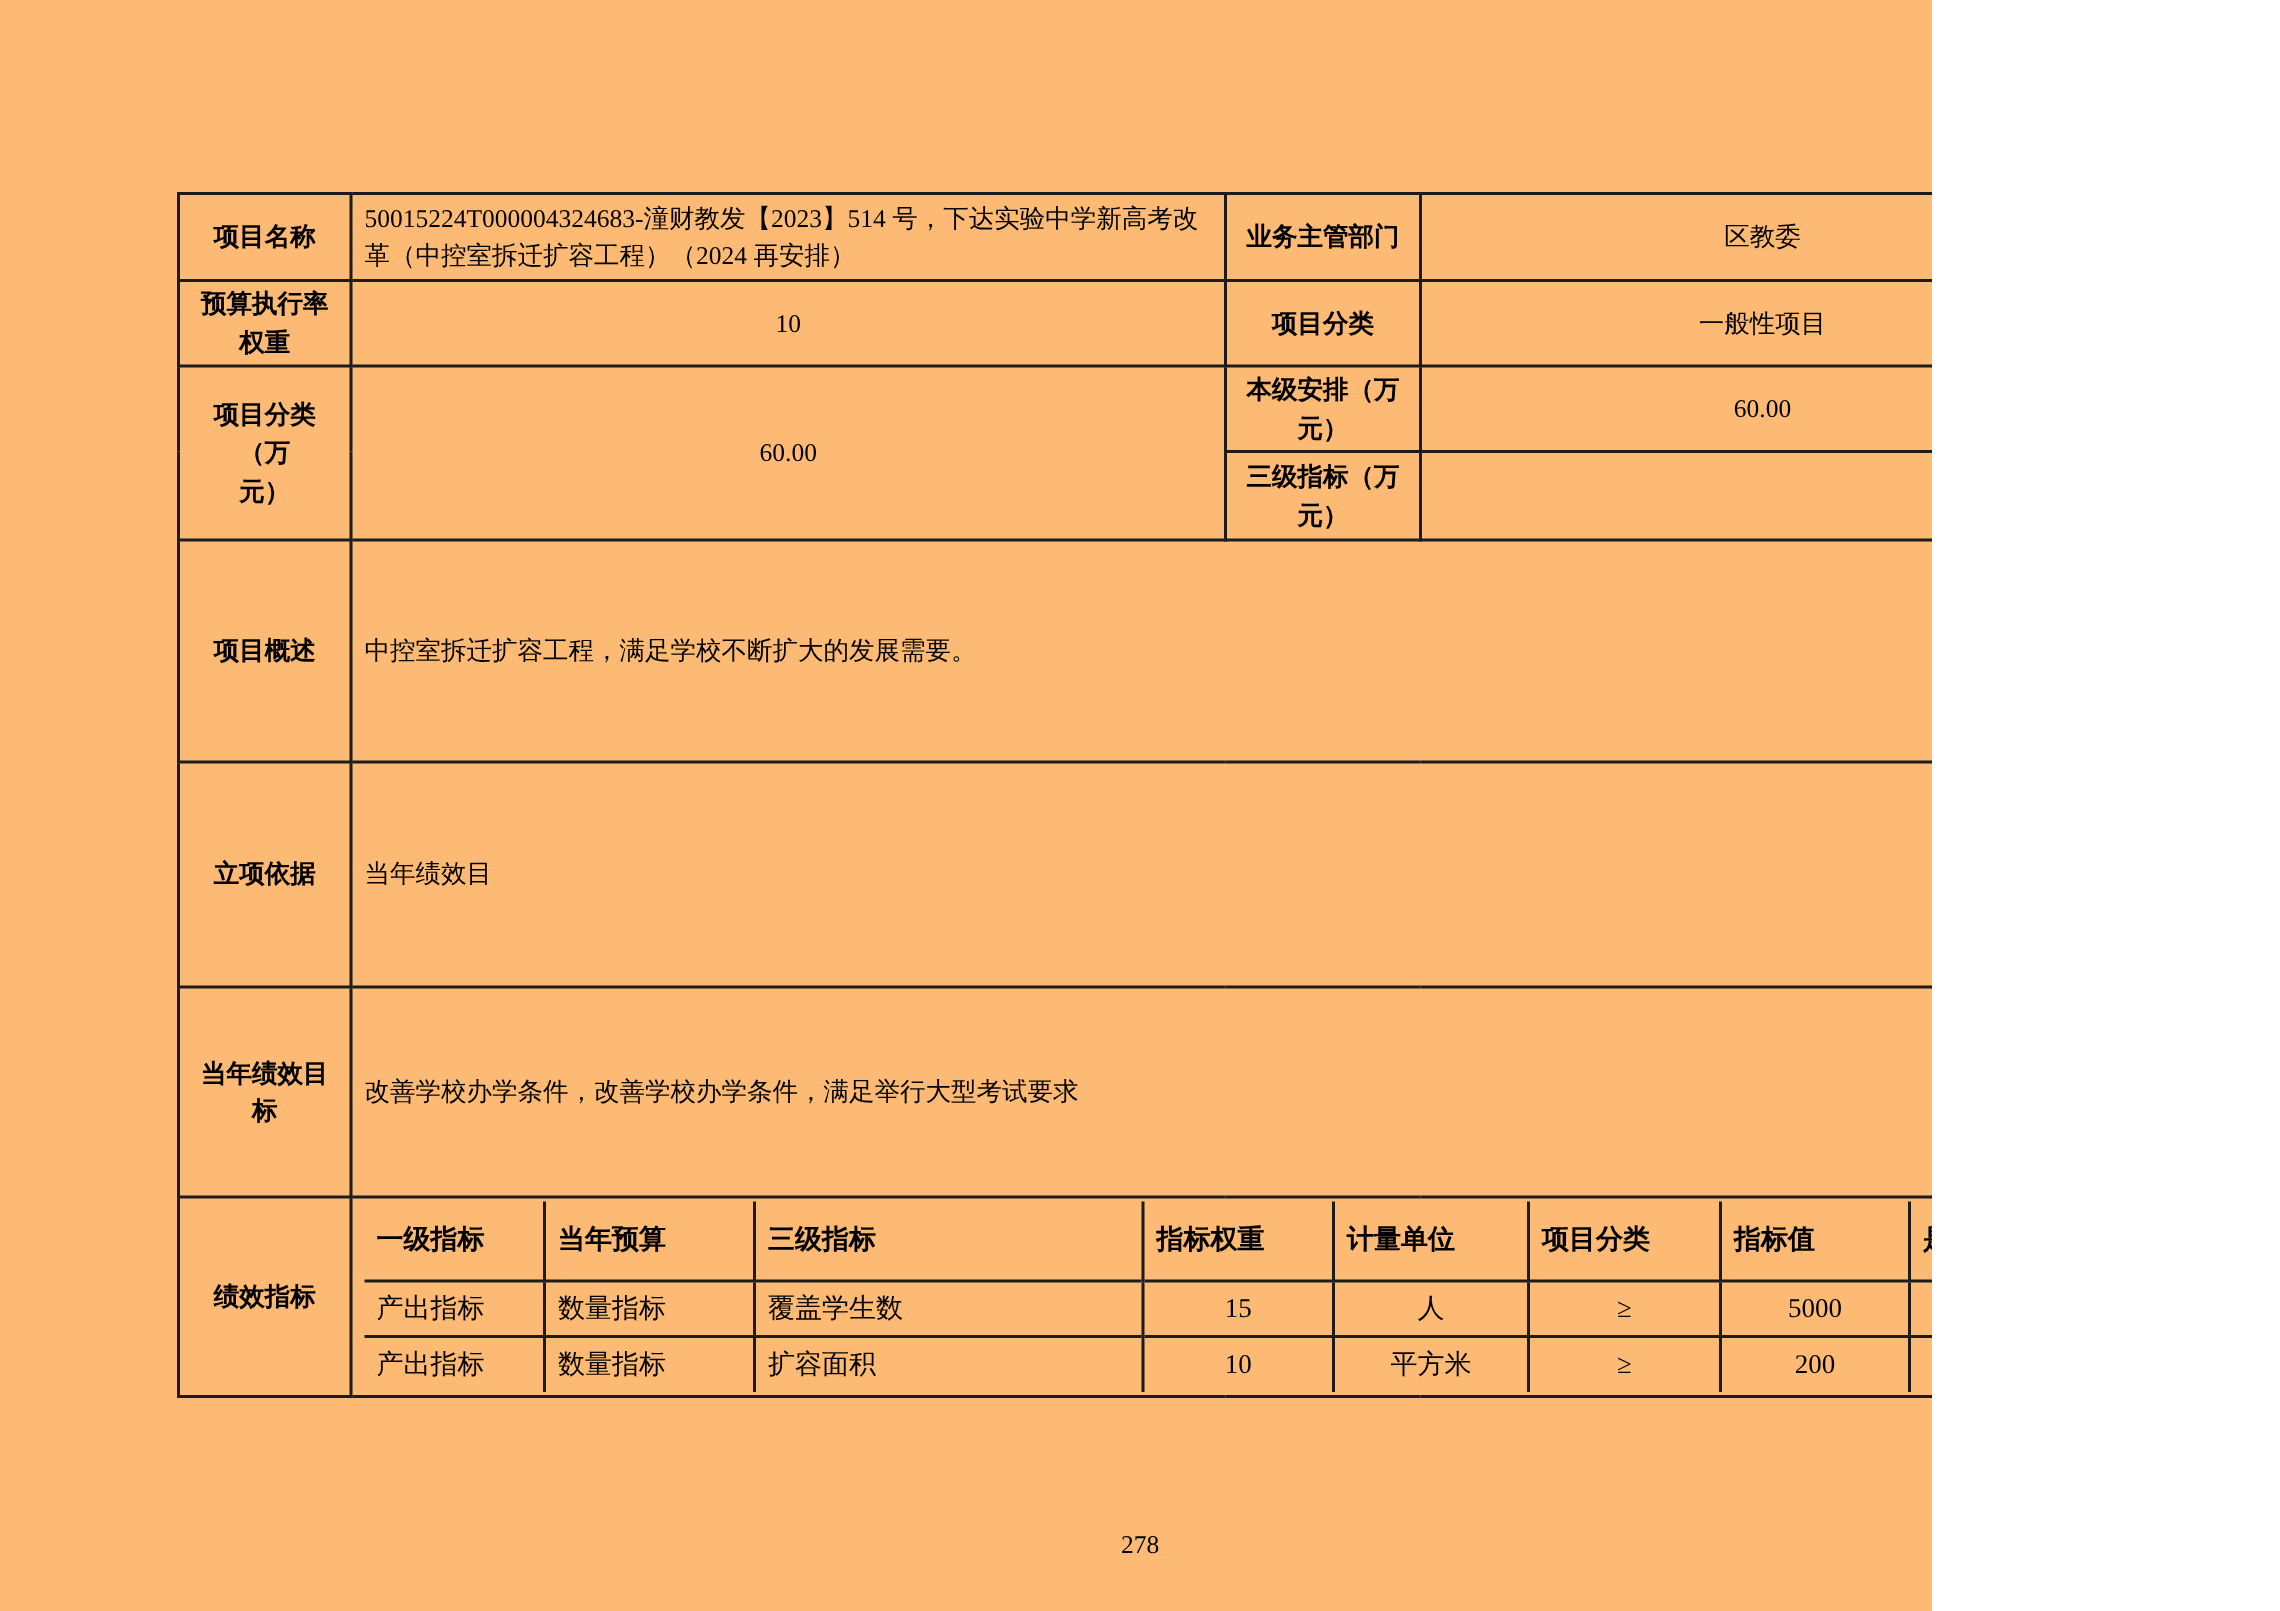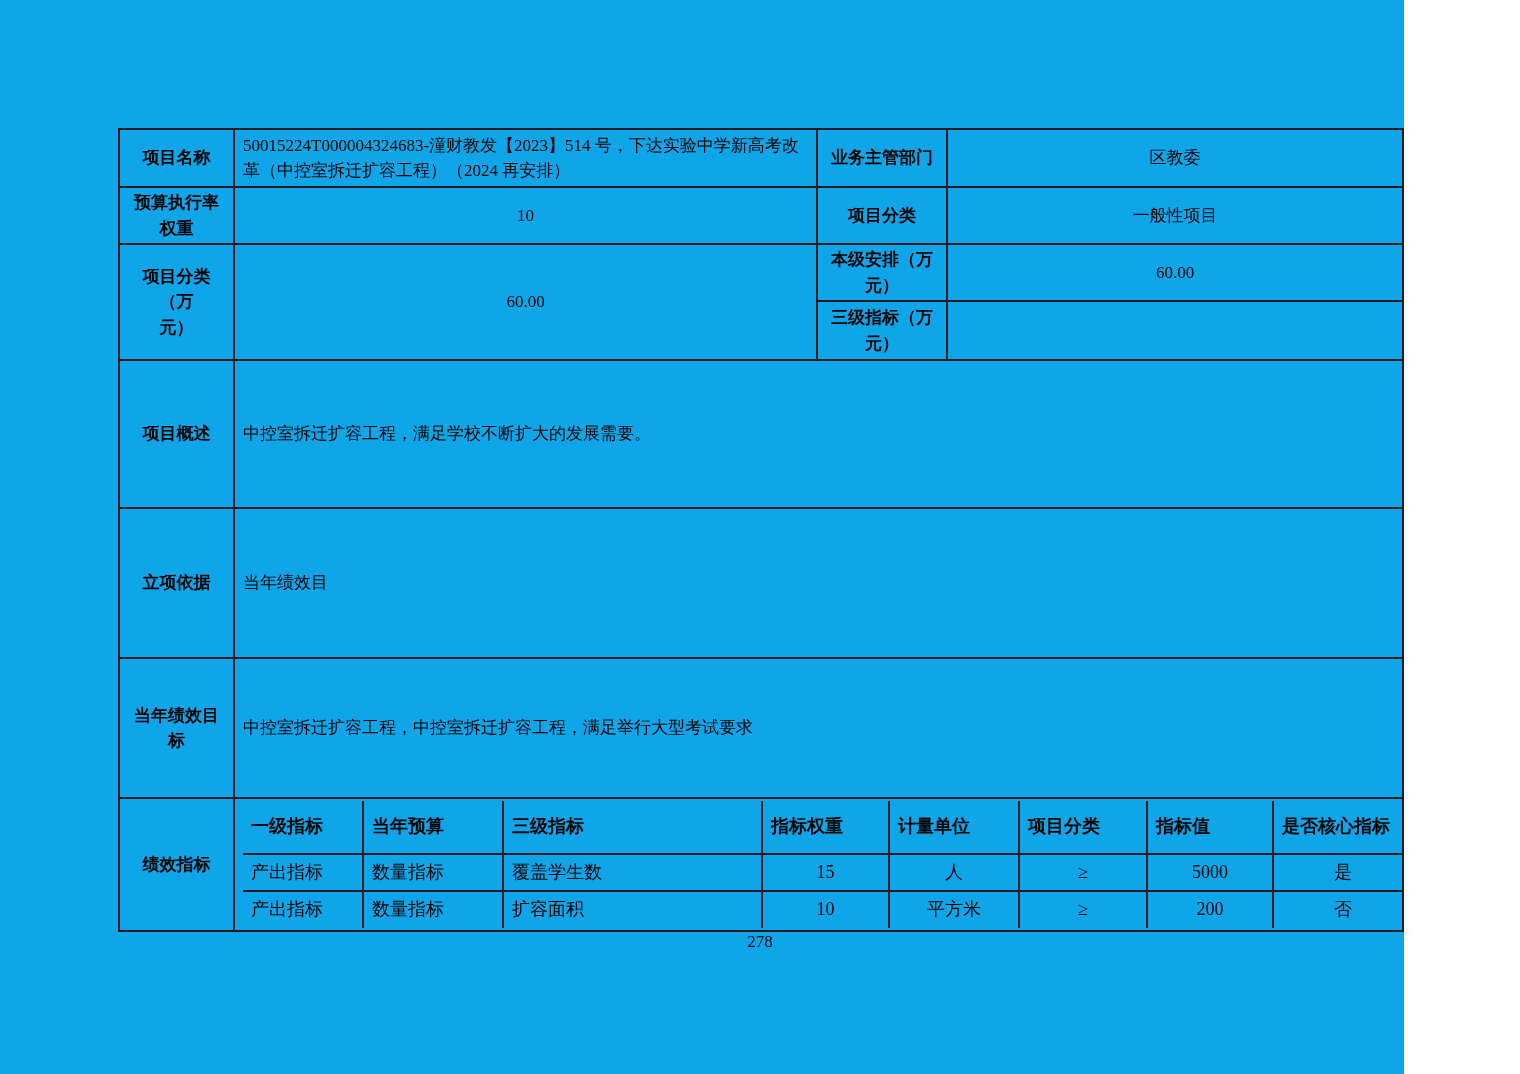--- a/index.html
+++ b/index.html
@@ -4,25 +4,24 @@
 <style>
   html, body {
     margin: 0;
     padding: 0;
     background: #ffffff;
     color: #000000;
     font-family: "Liberation Serif", "DejaVu Serif", serif;
   }
   .sheet {
     position: relative;
-    width: 1388px;
+    width: 1288px;
     height: 1074px;
-    background: #0ea5e9;
+    background: #fdba74;
     overflow: hidden;
-    padding-left: 16px;
   }
   table.main {
     position: absolute;
     left: 118px;
     top: 128px;
     width: 1284px;
     border-collapse: collapse;
     table-layout: fixed;
   }
   table.main > tbody > tr > td {
@@ -65,21 +64,21 @@
   table.itbl tr:not(:first-child) td { border-top: 2px solid #1c1c1c; }
   table.itbl td.ih {
     font-family: "Liberation Sans", "DejaVu Sans", sans-serif;
     font-weight: bold;
     font-size: 18px;
     text-align: left;
   }
   .pagenum {
     position: absolute;
     left: 0;
-    top: 932px;
+    top: 1020px;
     width: 1520px;
     text-align: center;
     font-size: 17px;
   }
 </style>
 </head>
 <body>
 
 <div class="sheet">
 
@@ -121,21 +120,21 @@
         <td class="lbl">项目概述</td>
         <td class="l" colspan="3">中控室拆迁扩容工程，满足学校不断扩大的发展需要。</td>
       </tr>
       <tr style="height:150px">
         <td class="lbl">立项依据</td>
         <td class="l" colspan="3">当年绩效目</td>
       </tr>
       <tr style="height:140px">
         <td class="lbl">当年绩效目
 标</td>
-        <td class="l" colspan="3">中控室拆迁扩容工程，中控室拆迁扩容工程，满足举行大型考试要求</td>
+        <td class="l" colspan="3">改善学校办学条件，改善学校办学条件，满足举行大型考试要求</td>
       </tr>
       <tr style="height:127px">
         <td class="lbl">绩效指标</td>
         <td class="nest" colspan="3">
           <table class="itbl">
             <colgroup>
               <col style="width:120px">
                 <col style="width:140px">
                 <col style="width:259px">
                 <col style="width:127px">

